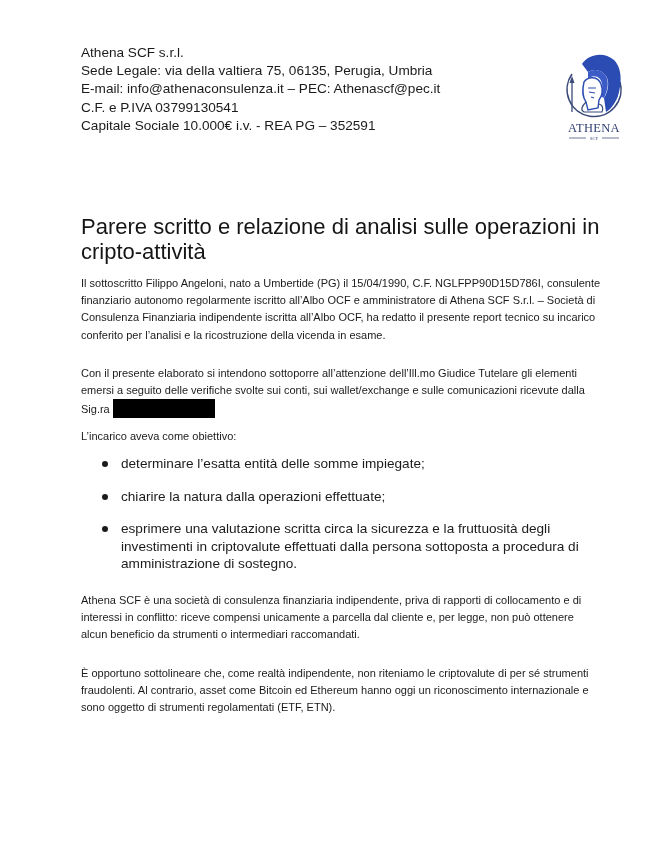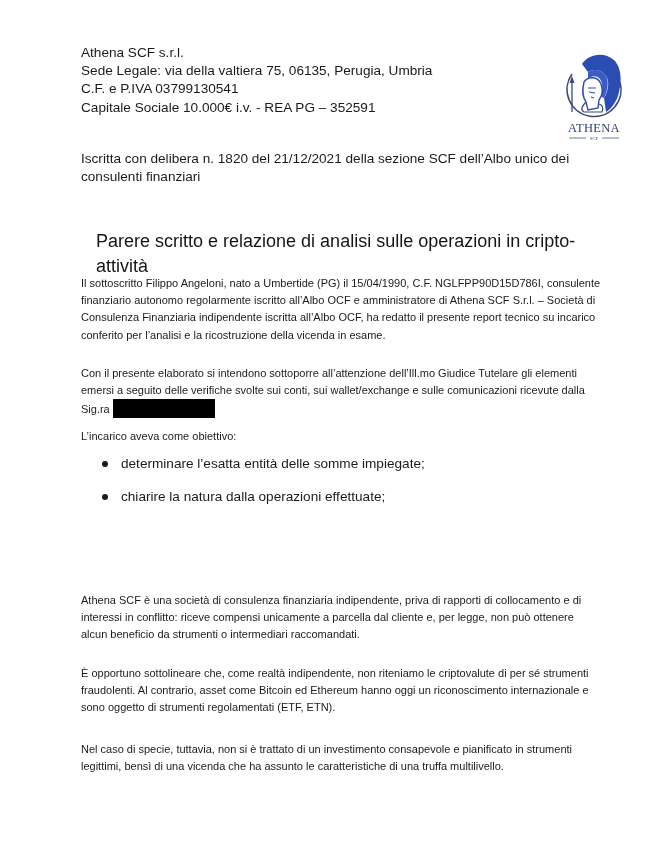--- a/index.html
+++ b/index.html
@@ -43,24 +43,24 @@
       top: 150px;
       width: 500px;
       font-size: 13.6px;
       line-height: 18.2px;
     }
     .title {
       position: absolute;
       left: 81px;
       top: 214px;
       width: 520px;
-      font-size: 18px;
+      font-size: 22px;
       line-height: 25px;
       font-weight: normal;
-      margin: 15px;
+      margin: 0;
       color: #151515;
     }
     .body-text {
       position: absolute;
       left: 81px;
       width: 520px;
       font-size: 11px;
       line-height: 17.2px;
       margin: 0;
     }
@@ -105,20 +105,21 @@
     }
   </style>
 </head>
 <body>
 
 <div class="page">
 
   <div class="header-block">
     <div>Athena SCF s.r.l.</div>
     <div>Sede Legale: via della valtiera 75, 06135, Perugia, Umbria</div>
+    <div>E-mail: info@athenaconsulenza.it – PEC: Athenascf@pec.it</div>
     <div>C.F. e P.IVA 03799130541</div>
     <div>Capitale Sociale 10.000€ i.v. - REA PG – 352591</div>
   </div>
 
   <div class="logo">
     <svg width="72" height="92" viewBox="0 0 72 92">
 
       <path d="M14 22 A27 27 0 1 0 62 30" fill="none" stroke="#3a4a78" stroke-width="1.6"></path>
 
       <path d="M24 12 C30 2, 46 -1, 56 8 C64 16, 64 30, 60 44 C57 52, 52 58, 48 60 L46 46 C50 40, 52 30, 48 24 C44 18, 36 16, 30 20 Z" fill="#2b4cb3"></path>
@@ -131,34 +132,33 @@
       <line x1="14" y1="30" x2="14" y2="60" stroke="#3a4a78" stroke-width="1.3"></line>
       <path d="M14 24 L16.5 31 L11.5 31 Z" fill="#3a4a78"></path>
 
       <text x="36" y="80" text-anchor="middle" font-family="'Liberation Serif', serif" font-size="12.5" fill="#2f3f73" letter-spacing="0.3">ATHENA</text>
       <line x1="11" y1="86" x2="28" y2="86" stroke="#2f3f73" stroke-width="0.7"></line>
       <line x1="44" y1="86" x2="61" y2="86" stroke="#2f3f73" stroke-width="0.7"></line>
       <text x="36" y="88" text-anchor="middle" font-family="'Liberation Serif', serif" font-size="4.5" fill="#2f3f73">SCF</text>
     </svg>
   </div>
 
-  <div class="registration">Iscritta con delibera n. 1820 del 21/12/2021 della sezione SCF dell’Albo unico dei consulenti finanziari</div>
 
   <h1 class="title">Parere scritto e relazione di analisi sulle operazioni in cripto-attività</h1>
 
   <p class="body-text p1">Il sottoscritto Filippo Angeloni, nato a Umbertide (PG) il 15/04/1990, C.F. NGLFPP90D15D786I, consulente finanziario autonomo regolarmente iscritto all’Albo OCF e amministratore di Athena SCF S.r.l. – Società di Consulenza Finanziaria indipendente iscritta all’Albo OCF, ha redatto il presente report tecnico su incarico conferito per l’analisi e la ricostruzione della vicenda in esame.</p>
 
   <p class="body-text p3">L’incarico aveva come obiettivo:</p>
 
   <p class="body-text p2"><span>Con il presente elaborato si intendono sottoporre all’attenzione dell’Ill.mo Giudice Tutelare gli elementi emersi a seguito delle verifiche svolte sui conti, sui wallet/exchange e sulle comunicazioni ricevute dalla Sig.ra</span><span class="redaction"></span></p>
 
   <ul class="bullets">
     <li><span class="bullet-dot"></span><span>determinare l’esatta entità delle somme impiegate;</span></li>
     <li><span class="bullet-dot"></span><span>chiarire la natura dalla operazioni effettuate;</span></li>
+    <li><span class="bullet-dot"></span><span>esprimere una valutazione scritta circa la sicurezza e la fruttuosità degli investimenti in criptovalute effettuati dalla persona sottoposta a procedura di amministrazione di sostegno.</span></li>
   </ul>
 
   <p class="body-text p5">È opportuno sottolineare che, come realtà indipendente, non riteniamo le criptovalute di per sé strumenti fraudolenti. Al contrario, asset come Bitcoin ed Ethereum hanno oggi un riconoscimento internazionale e sono oggetto di strumenti regolamentati (ETF, ETN).</p>
 
   <p class="body-text p4">Athena SCF è una società di consulenza finanziaria indipendente, priva di rapporti di collocamento e di interessi in conflitto: riceve compensi unicamente a parcella dal cliente e, per legge, non può ottenere alcun beneficio da strumenti o intermediari raccomandati.</p>
 
-  <p class="body-text p6">Nel caso di specie, tuttavia, non si è trattato di un investimento consapevole e pianificato in strumenti legittimi, bensì di una vicenda che ha assunto le caratteristiche di una truffa multilivello.</p>
 
 </div>
 
 </body></html>

